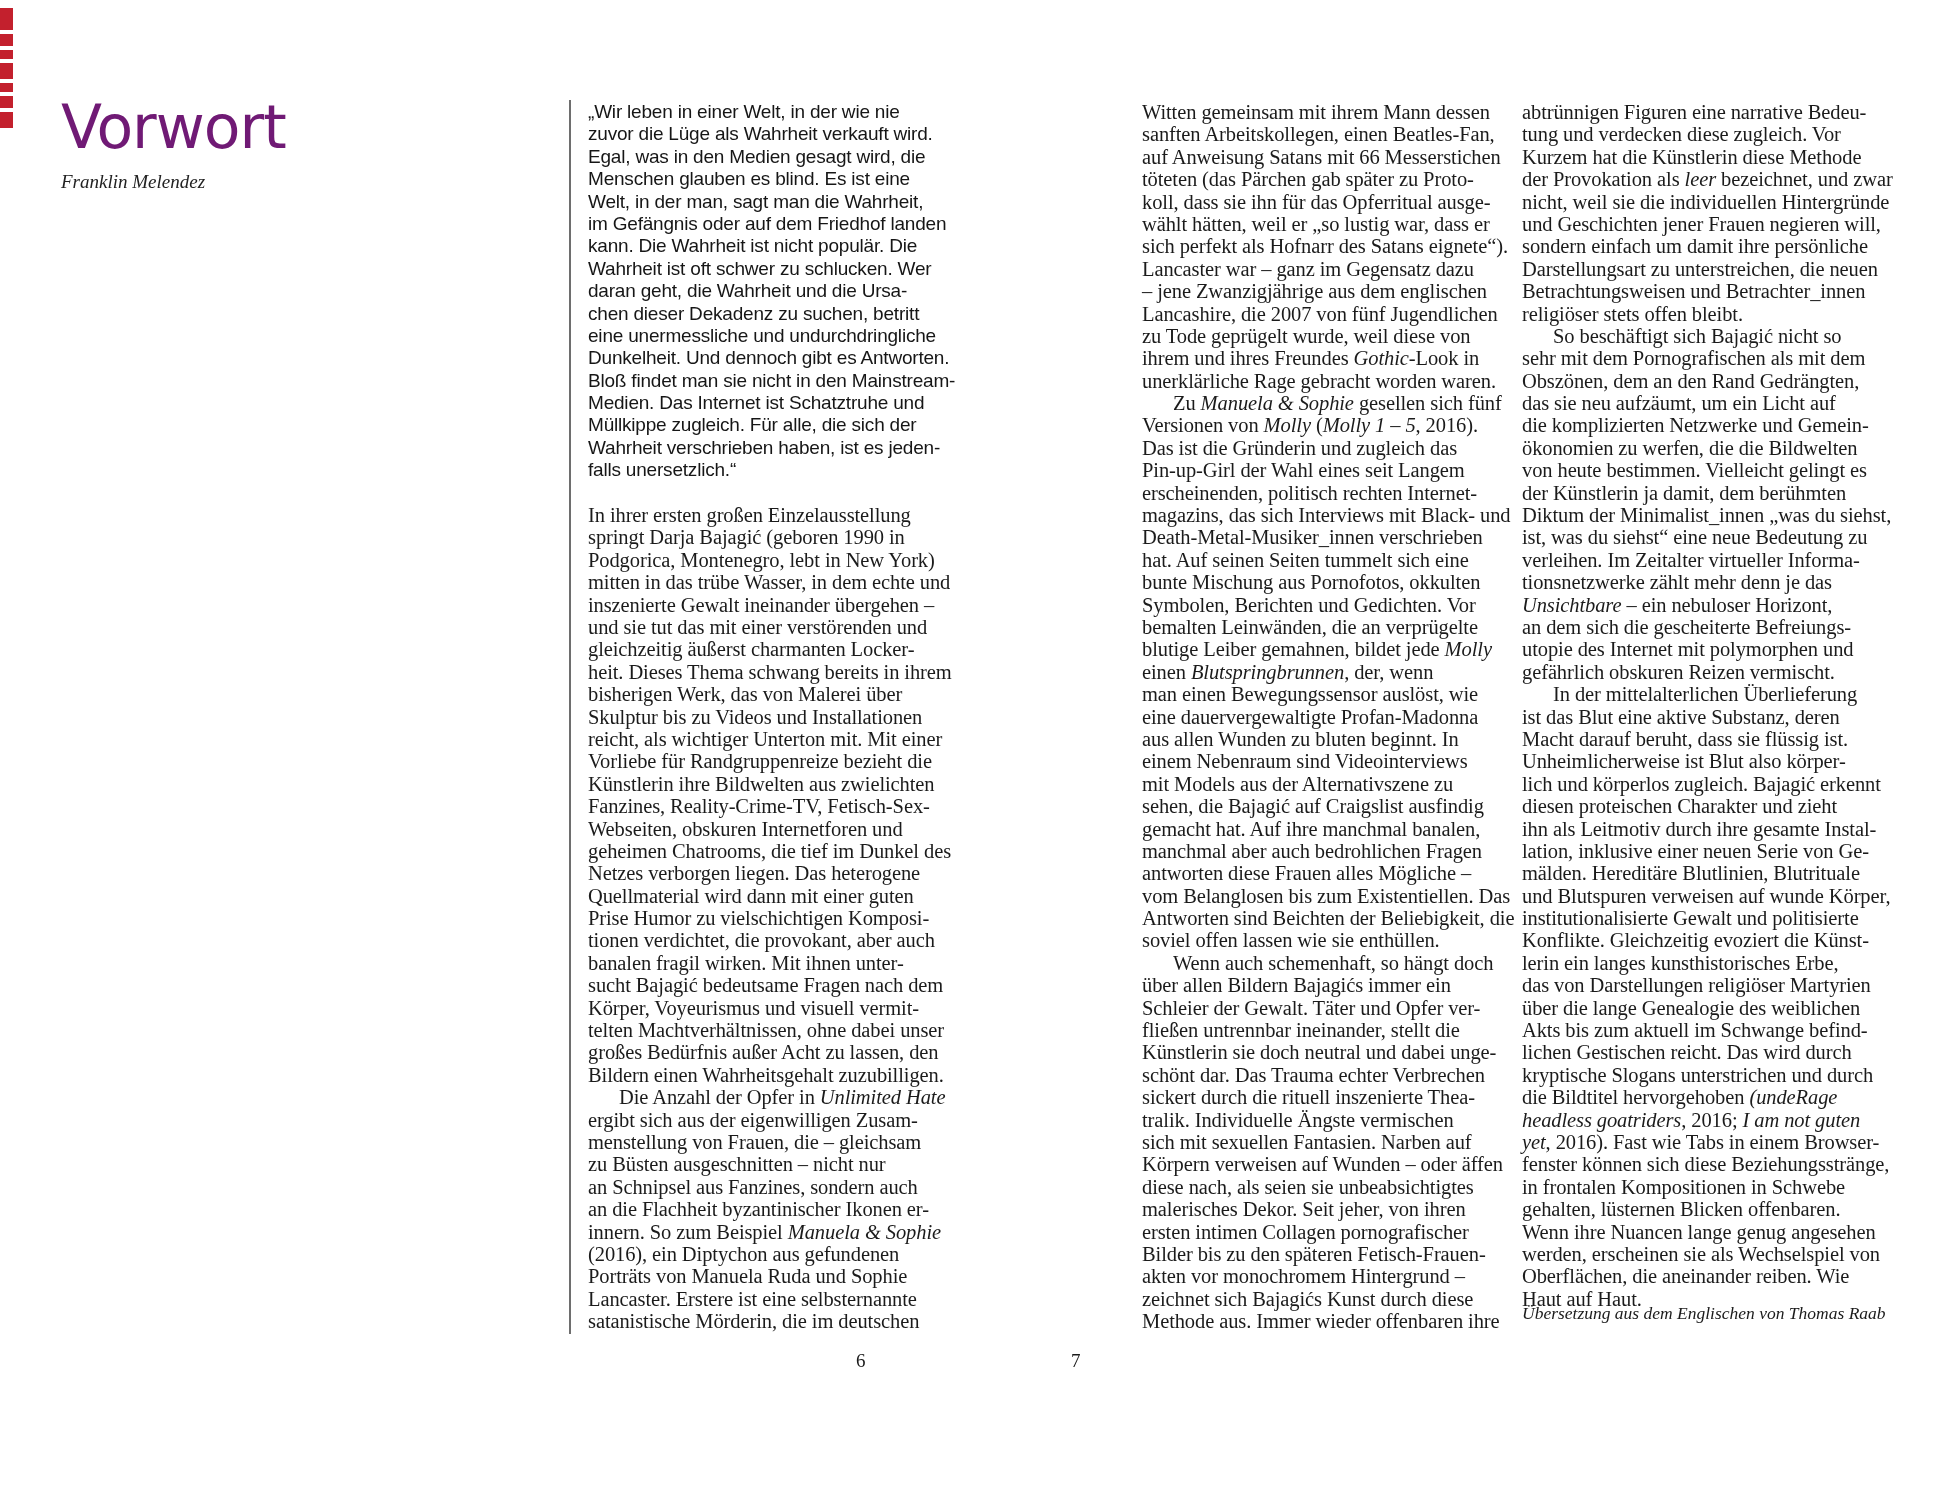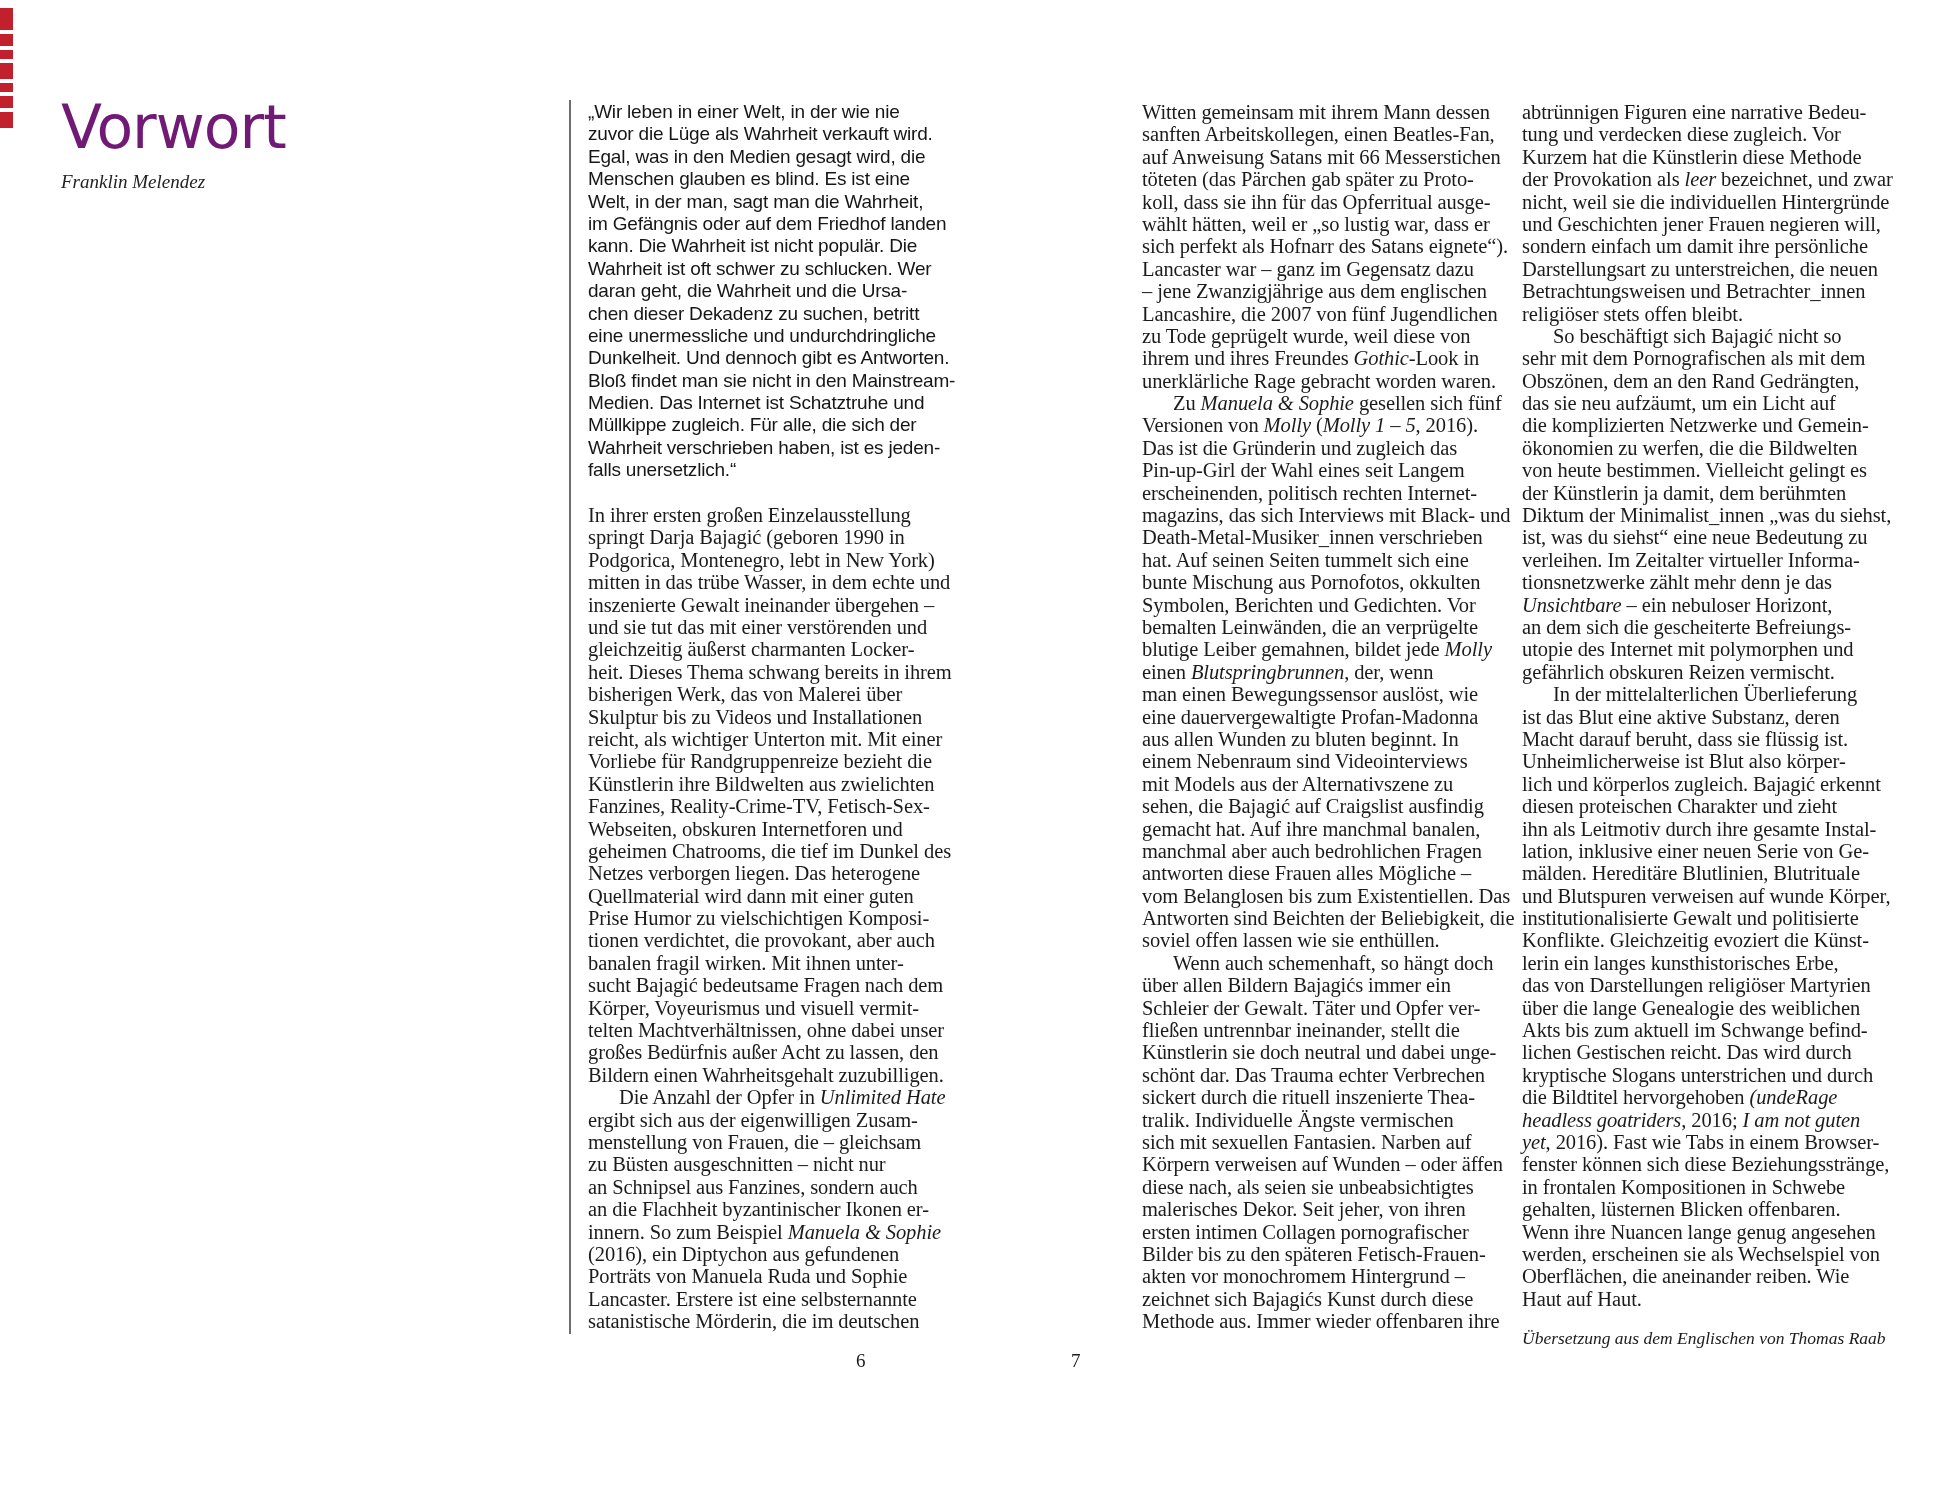--- a/index.html
+++ b/index.html
@@ -58,21 +58,21 @@
     position:absolute;top:1350px;
     font-family:"Liberation Serif",serif;font-size:19px;color:#1b1b1b;
   }
   .pagenum-left{left:856px;}
   .pagenum-right{left:1071px;}
 
   
   .credit{
     position:absolute;left:1522px;top:1303px;
     font-family:"Liberation Serif",serif;font-style:italic;
-    font-size:17.5px;color:#1b1b1b;margin-top:25px;
+    font-size:17.5px;color:#1b1b1b;
   }
 </style>
 </head>
 <body>
 
 <div class="spread">
 
   <div id="edge-marks">
       <div class="edge-mark" style="top: 8px; height: 22px; background: rgb(195, 32, 45);"></div>
       <div class="edge-mark" style="top: 34px; height: 12px; background: rgb(195, 32, 45);"></div>

